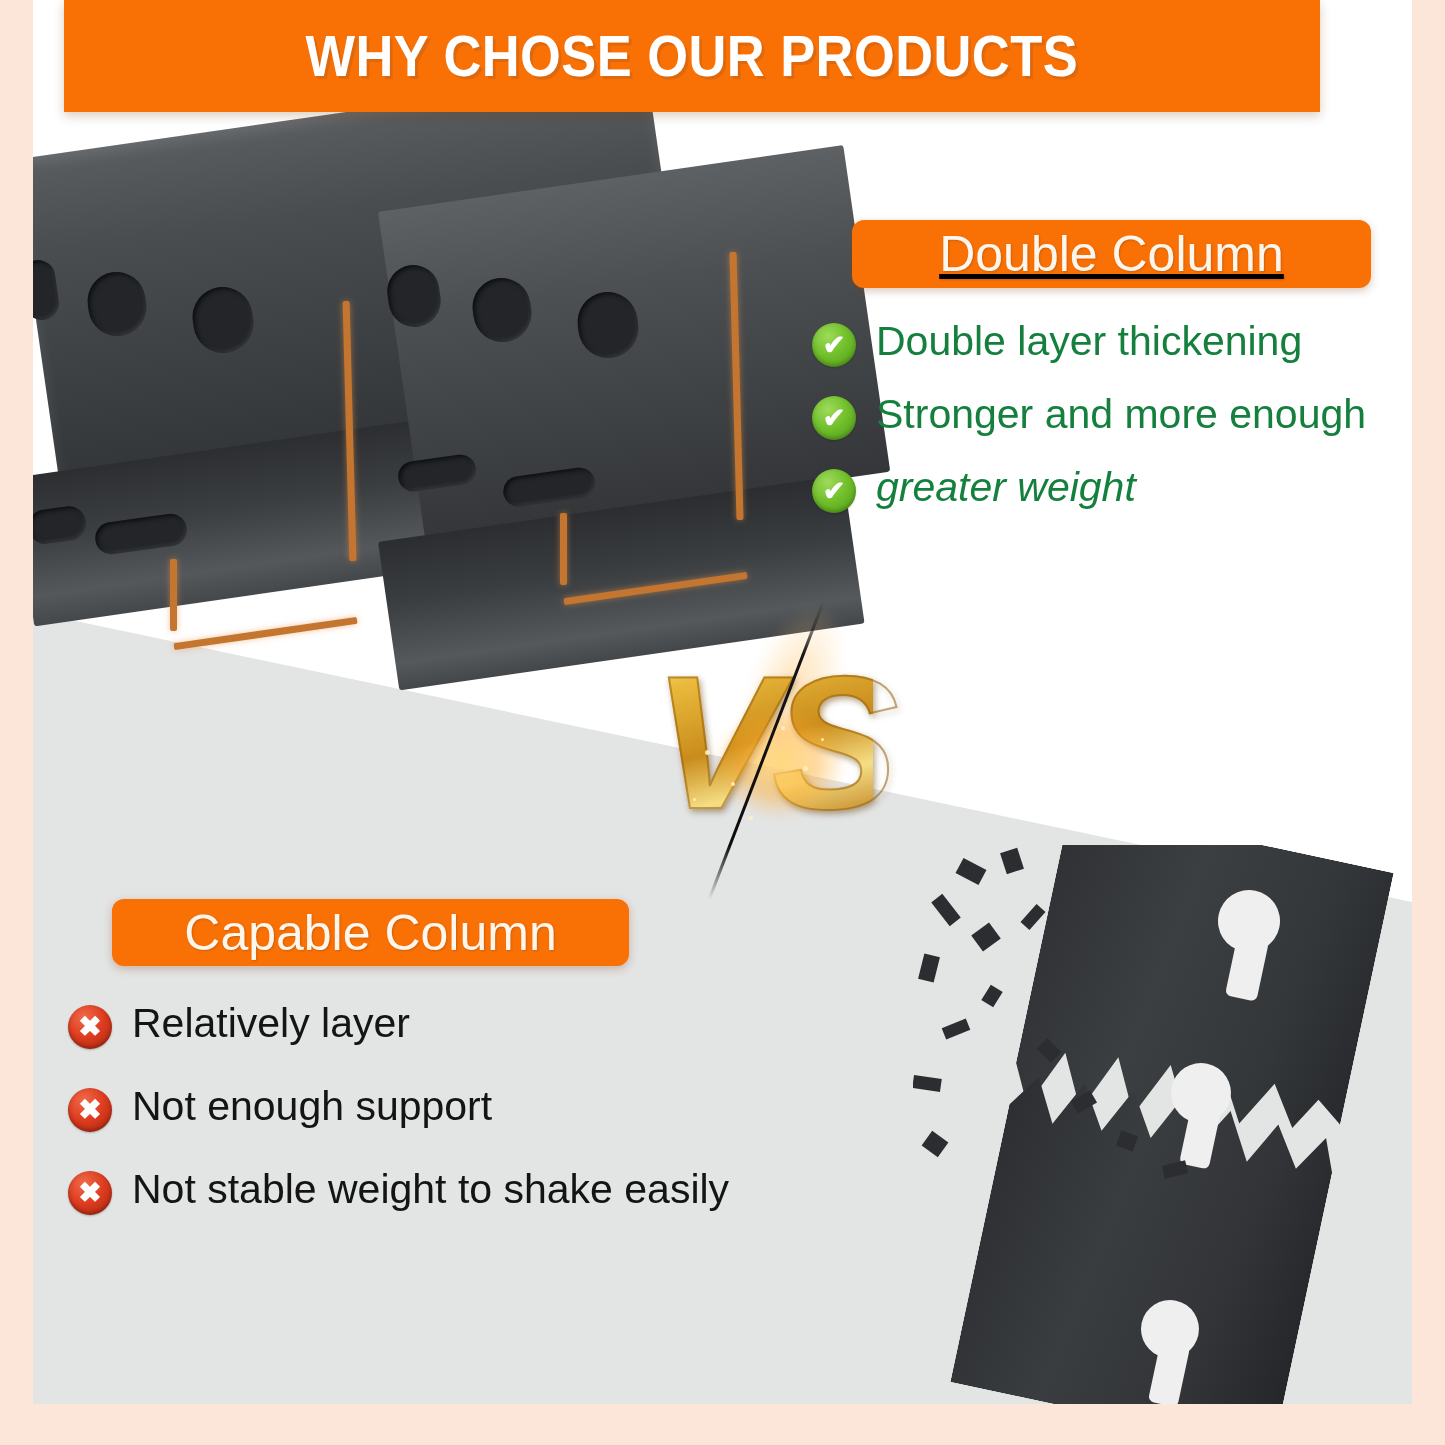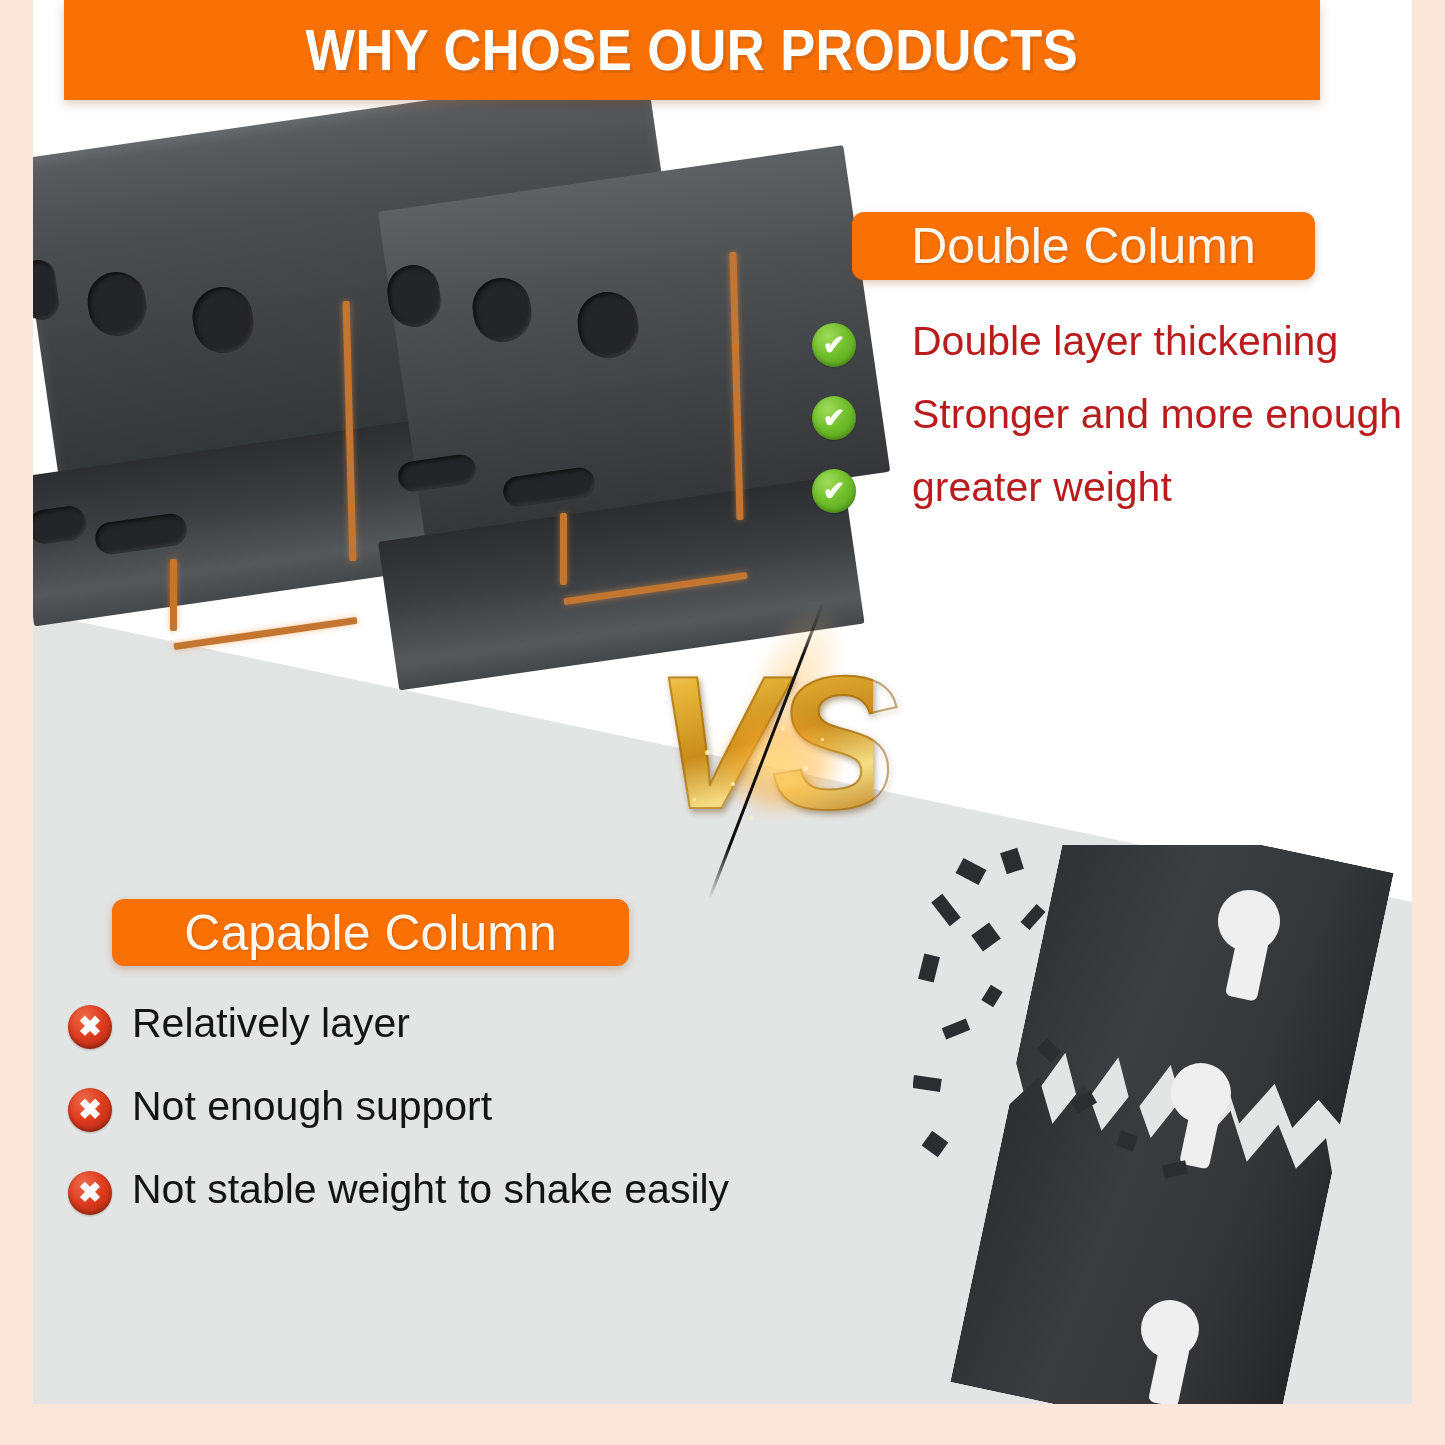--- a/index.html
+++ b/index.html
@@ -18,21 +18,21 @@
 
   
   .gray-wedge{
     position:absolute;left:0;top:0;width:1379px;height:1404px;
     background:#E3E4E4;
     clip-path:polygon(0 612px, 1379px 902px, 1379px 1404px, 0 1404px);
   }
 
   
   .banner{
-    position:absolute;left:64px;top:0;width:1256px;height:100px;
+    position:absolute;left:64px;top:0;width:1256px;height:112px;
     background:#F97005;
     display:flex;align-items:center;justify-content:center;
     box-shadow:0 4px 10px rgba(120,60,10,.25);
   }
   .banner-title{
     color:#fff;font-size:57px;font-weight:700;letter-spacing:.5px;
     transform:scaleX(.92);
     text-shadow:3px 3px 0 rgba(170,90,30,.35);
     white-space:nowrap;
   }
@@ -140,21 +140,21 @@
   
   .pill{
     position:absolute;background:#F97005;border-radius:12px;
     display:flex;align-items:center;justify-content:center;
     box-shadow:0 3px 8px rgba(140,70,15,.3);
   }
   .pill-label{
     color:#FDF6ED;font-size:50px;font-weight:400;white-space:nowrap;
     text-shadow:1px 1px 2px rgba(150,70,10,.4);
   }
-  #pill-double{left:819px;top:212px;width:463px;height:68px;}
+  #pill-double{left:819px;top:220px;width:519px;height:68px;text-decoration:underline;}
   #pill-single{left:79px;top:899px;width:517px;height:67px;}
 
   
   .pros{position:absolute;left:779px;top:320px;width:600px;}
   .cons{position:absolute;left:35px;top:1002px;width:790px;}
 
   .row{display:flex;align-items:flex-start;margin-bottom:26px;}
   .cons .row{margin-bottom:36px;}
 
   .icon-badge{
@@ -171,23 +171,23 @@
   }
   .glyph{
     position:absolute;left:0;top:0;width:44px;height:44px;
     display:flex;align-items:center;justify-content:center;
     color:#fff;font-size:30px;font-weight:700;line-height:1;
   }
   .glyph.chk{font-size:27px;}
   .glyph.ex{font-size:28px;}
 
   .row-text{font-size:41px;line-height:1.04;}
-  .pros .row-text{color:#b91c1c;margin-left:36px;}
+  .pros .row-text{color:#15803d;}
   .cons .row-text{color:#141414;}
-  .row-text .l2{display:block;}
+  .row-text .l2{display:block;font-style:italic;}
 
   
   .beam-bg{
     position:absolute;left:0;top:100px;width:800px;height:520px;
     background:#ffffff;
   }
 </style>
 </head>
 <body>
 

